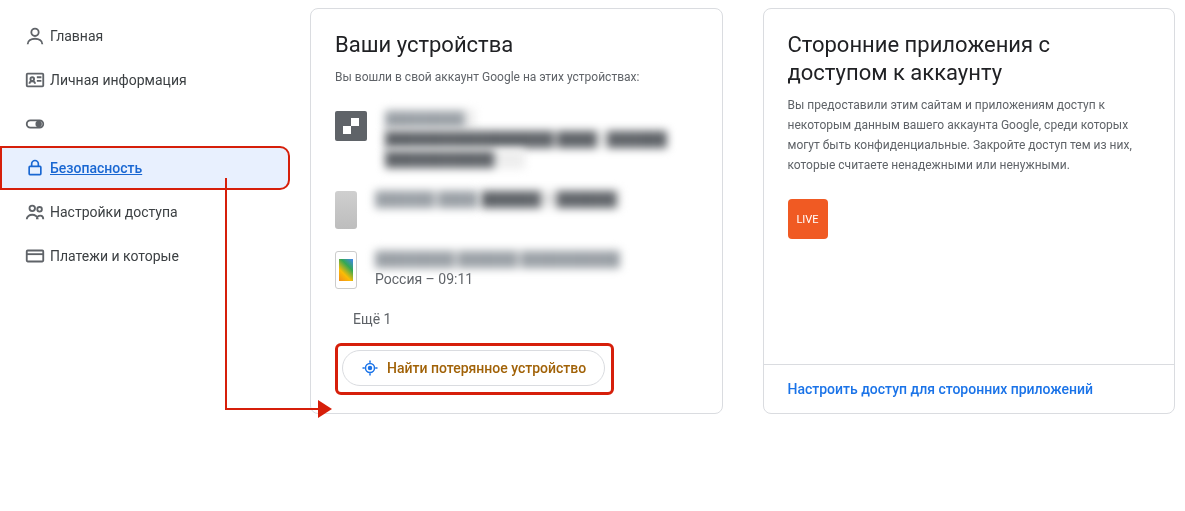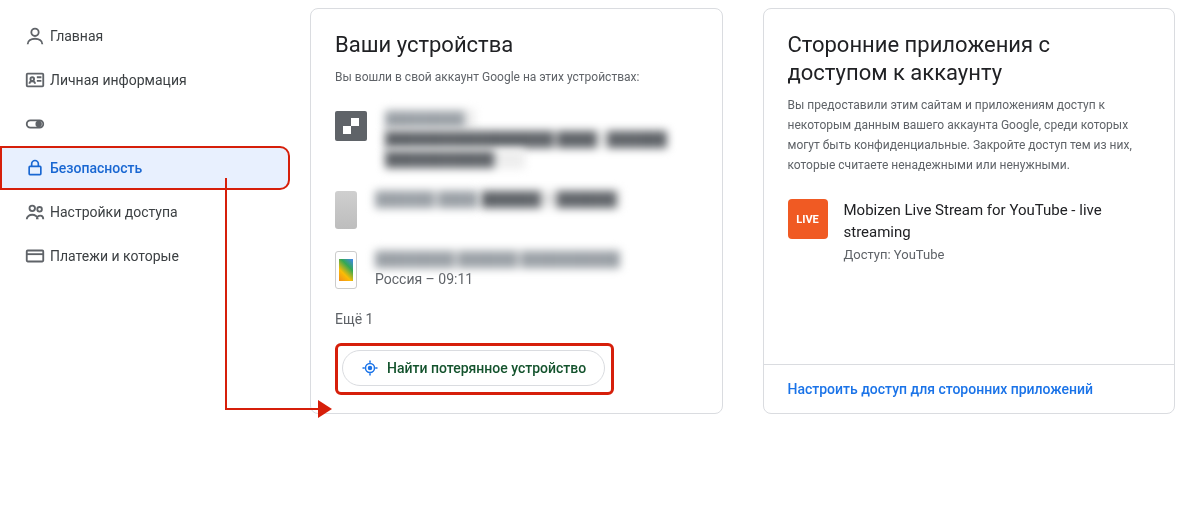--- a/index.html
+++ b/index.html
@@ -19,20 +19,21 @@
     display: flex; align-items: center; gap: 4px;
     height: 44px; padding: 0 0 0 24px;
     border-radius: 0 22px 22px 0;
     cursor: pointer; color: #3c4043;
   }
   .nav-item .nav-icon { width: 22px; display: flex; justify-content: center; }
   .nav-item.selected {
     background: #e8f0fe; color: #1967d2; font-weight: 500;
     border: 2px solid #d61f0a; border-radius: 0 10px 10px 0;
     padding-left: 22px;
+    text-decoration: underline;
   }
   .nav-label { font-size: 14px; }
 
   .cards-area { display: flex; gap: 40px; flex: 1; }
   .card {
     border: 1px solid #dadce0; border-radius: 8px;
     display: flex; flex-direction: column;
     flex: 1; min-width: 0;
   }
   .card-body { padding: 22px 24px 12px 24px; flex: 1; }
@@ -52,36 +53,36 @@
   }
   .device-ico.phone2::after{content:""; width:14px; height:22px;
      background: linear-gradient(45deg,#f28b1c,#fbbc05,#34a853,#4285f4);}
   .device-info .d-name, .device-info .d-line1, .device-info .d-line2 { line-height: 20px; }
   .blurred .d-name, .blurred .d-line1, .blurred .d-line2 {
      filter: blur(4px); color:#9aa0a6; background:#eee; border-radius:3px;
      display:inline-block; min-width:140px;
   }
   .blurred .d-name{min-width:90px;}
   .device-info .d-line1, .device-info .d-line2 { color:#5f6368; font-size:14px; }
-  .more-count { color:#5f6368; font-size:14px; margin-top:12px; margin-bottom:16px; }
+  .more-count { color:#5f6368; font-size:14px; margin-top:12px; margin-bottom:16px;margin-left:18px; }
   .find-btn {
     display:inline-flex; align-items:center; gap:8px;
     border:1px solid #dadce0; border-radius:18px;
-    height:36px; padding:0 18px; color:#14532d; font-weight:500;
+    height:36px; padding:0 18px; color:#a16207; font-weight:500;
     cursor:pointer;
   }
   .find-wrap { border:3px solid #d61f0a; border-radius:6px; display:inline-block; padding:4px 6px 6px 4px; margin-bottom:6px;}
   .card-footer {
     border-top:1px solid #dadce0; padding:16px 24px;
     color:#1a73e8; font-weight:500; cursor:pointer;
   }
   .app-row{ display:flex; gap:16px; padding-top:12px;}
   .app-ico{
     width:40px; height:40px; background:#f05a23; border-radius:4px;
-    color:#fff; font-size:11px; font-weight:700; display:flex;
+    color:#fff; font-size:11px; font-weight:400; display:flex;
     align-items:center; justify-content:center; flex-shrink:0;
   }
   .app-name{ font-size:15px; color:#202124; line-height:22px;}
   .app-access{ font-size:13px; color:#5f6368; margin-top:4px;}
 
   
   .arrow-line{
     position:absolute; left:225px; top:178px; width:2px; height:232px;
     background:#d61f0a;
   }
@@ -207,24 +208,20 @@
         </div>
       </div>
     </section>
 
     <section class="card">
       <div class="card-body">
         <h2 class="card-title">Сторонние приложения с доступом к аккаунту</h2>
         <p class="card-desc">Вы предоставили этим сайтам и приложениям доступ к некоторым данным вашего аккаунта Google, среди которых могут быть конфиденциальные. Закройте доступ тем из них, которые считаете ненадежными или ненужными.</p>
         <div class="app-row">
           <div class="app-ico">LIVE</div>
-          <div>
-            <div class="app-name">Mobizen Live Stream for YouTube - live streaming</div>
-            <div class="app-access">Доступ: YouTube</div>
-          </div>
         </div>
       </div>
       <div class="card-footer">Настроить доступ для сторонних приложений</div>
     </section>
   </div>
 </div>
 
 <div class="arrow-line"></div>
 <div class="arrow-h"></div>
 <div class="arrow-head"></div>

